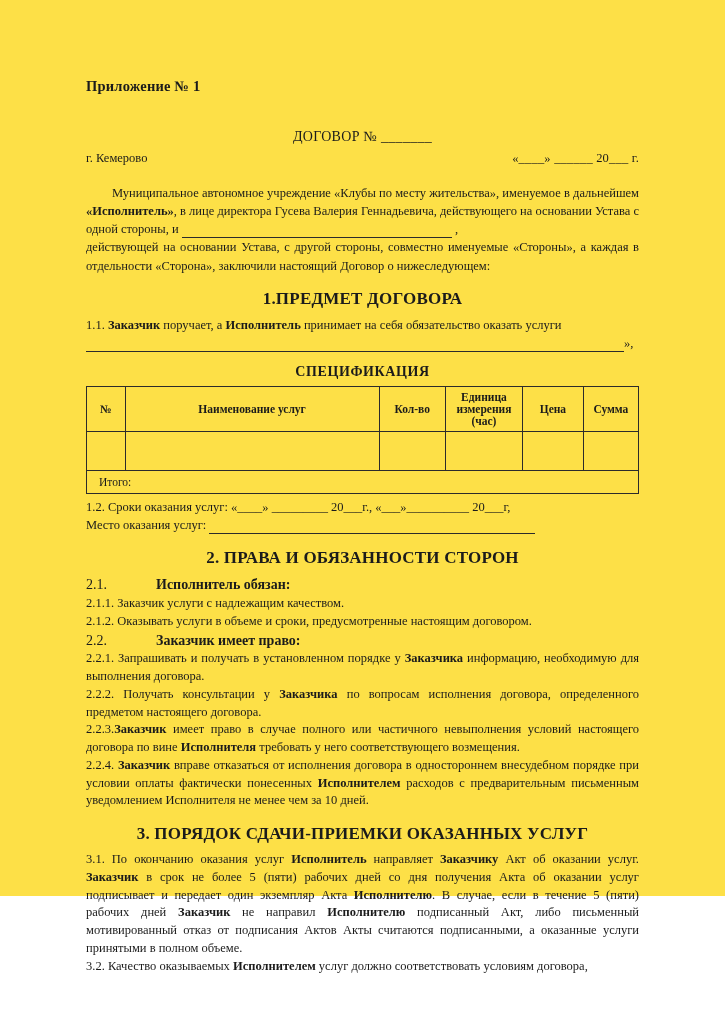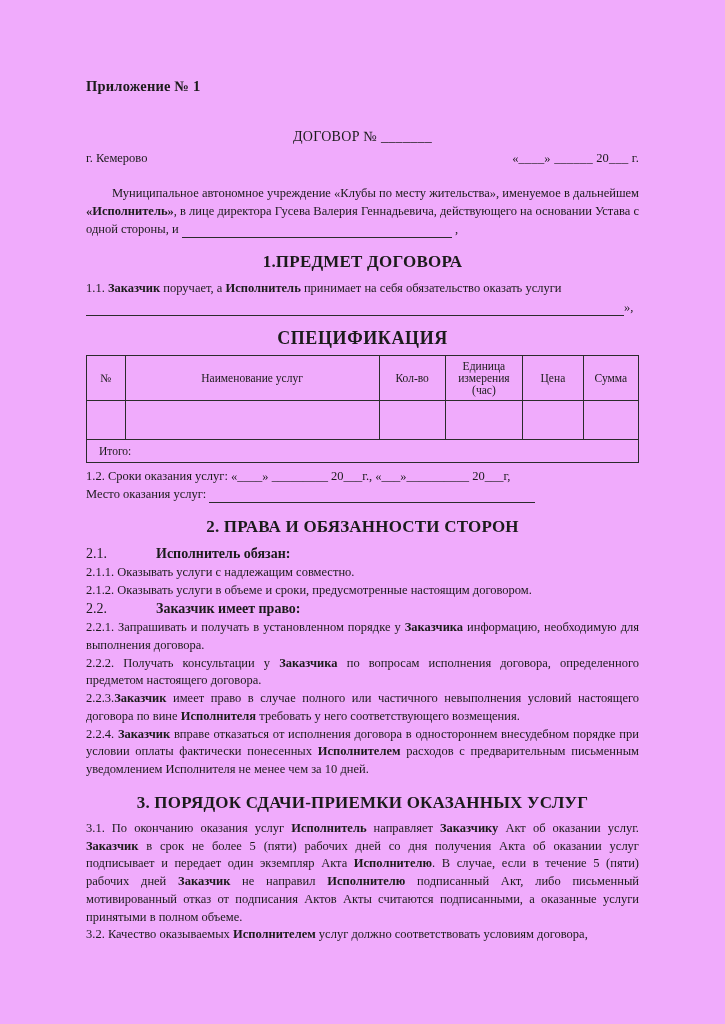--- a/index.html
+++ b/index.html
@@ -12,22 +12,22 @@
     height: 1024px;
     font-family: "Liberation Serif", serif;
     color: #1b1b1b;
     position: relative;
     overflow: hidden;
   }
   .page {
     position: absolute;
     left: 0; top: 0;
     width: 725px;
-    height: 1024px;
-    background: #f0abfc;
+    height: 896px;
+    background: #fde047;
   }
   .content {
     position: absolute;
     left: 86px;
     top: 78px;
     width: 553px;
   }
   .appendix-title {
     font-weight: bold;
     font-size: 14.5px;
@@ -71,40 +71,40 @@
   .section-title {
     text-align: center;
     font-weight: bold;
     font-size: 17px;
     margin: 14px 0 7px 0;
     letter-spacing: 0.2px;
   }
   .spec-title {
     text-align: center;
     font-weight: bold;
-    font-size: 18px;
+    font-size: 14px;
     letter-spacing: 0.6px;
     margin: 12px 0 6px 0;
   }
 
   table.spec {
     width: 100%;
     border-collapse: collapse;
     font-size: 11.5px;
     margin-bottom: 4px;
   }
   table.spec th, table.spec td {
     border: 1px solid #2b2b2b;
     text-align: center;
     vertical-align: middle;
     padding: 2px 3px;
   }
   table.spec thead th {
     height: 40px;
-    font-weight: normal;
+    font-weight: bold;
   }
   table.spec tbody td {
     height: 34px;
   }
   table.spec td.total {
     text-align: left;
     padding-left: 12px;
     height: 18px;
   }
   .col-no { width: 7%; }
@@ -151,20 +151,21 @@
     </div>
 
     <div class="city-row">
       <span class="city">г. Кемерово</span>
       <span class="date">«____» ______ 20___ г.</span>
     </div>
 
     <p class="para indent"><span>Муниципальное автономное учреждение «Клубы по месту жительства», именуемое в дальнейшем </span><span class="b">«Исполнитель»</span><span>, в лице  директора Гусева Валерия Геннадьевича, действующего на основании Устава  с одной стороны, и </span><span class="dotline" style="width:270px"></span><span> ,</span></p>
 
 
+    <p class="para">действующей на основании Устава, с другой стороны, совместно именуемые «Стороны», а каждая в отдельности «Сторона», заключили настоящий Договор о нижеследующем:</p>
 
     <div class="section-title">1.ПРЕДМЕТ ДОГОВОРА</div>
 
     <p class="para"><span>1.1. </span><span class="b">Заказчик</span><span> поручает, а </span><span class="b">Исполнитель</span><span> принимает на себя обязательство оказать услуги</span></p>
     <p class="para"><span class="dotline" style="width:538px"></span><span>»,</span></p>
 
     <div class="spec-title">СПЕЦИФИКАЦИЯ</div>
 
     <table class="spec">
       <thead>
@@ -191,21 +192,21 @@
         </tr>
       </tbody>
     </table>
 
     <p class="para mt10">1.2. Сроки оказания услуг:  «____» _________ 20___г., «___»__________ 20___г,</p>
     <p class="para"><span>Место оказания услуг: </span><span class="dotline" style="width:326px"></span></p>
 
     <div class="section-title">2. ПРАВА И ОБЯЗАННОСТИ СТОРОН</div>
 
     <p class="sub-head"><span class="lbl">2.1.</span><span class="b">Исполнитель обязан:</span></p>
-    <p class="list-line">2.1.1. Оказывать услуги с надлежащим совместно.</p>
+    <p class="list-line">2.1.1. Заказчик услуги с надлежащим качеством.</p>
     <p class="list-line">2.1.2. Оказывать услуги в объеме и сроки, предусмотренные настоящим договором.</p>
 
     <p class="sub-head"><span class="lbl">2.2.</span><span class="b">Заказчик  имеет право:</span></p>
 
     <p class="list-line"><span>2.2.1. Запрашивать и получать в установленном порядке у </span><span class="b">Заказчика</span><span> информацию, необходимую для выполнения договора.</span></p>
 
     <p class="list-line"><span>2.2.2.  Получать консультации у </span><span class="b">Заказчика</span><span> по вопросам исполнения договора, определенного предметом настоящего договора.</span></p>
 
     <p class="list-line"><span>2.2.3.</span><span class="b">Заказчик</span><span> имеет право в случае полного или частичного невыполнения условий настоящего договора по вине </span><span class="b">Исполнителя</span><span> требовать у него соответствующего возмещения.</span></p>
 

